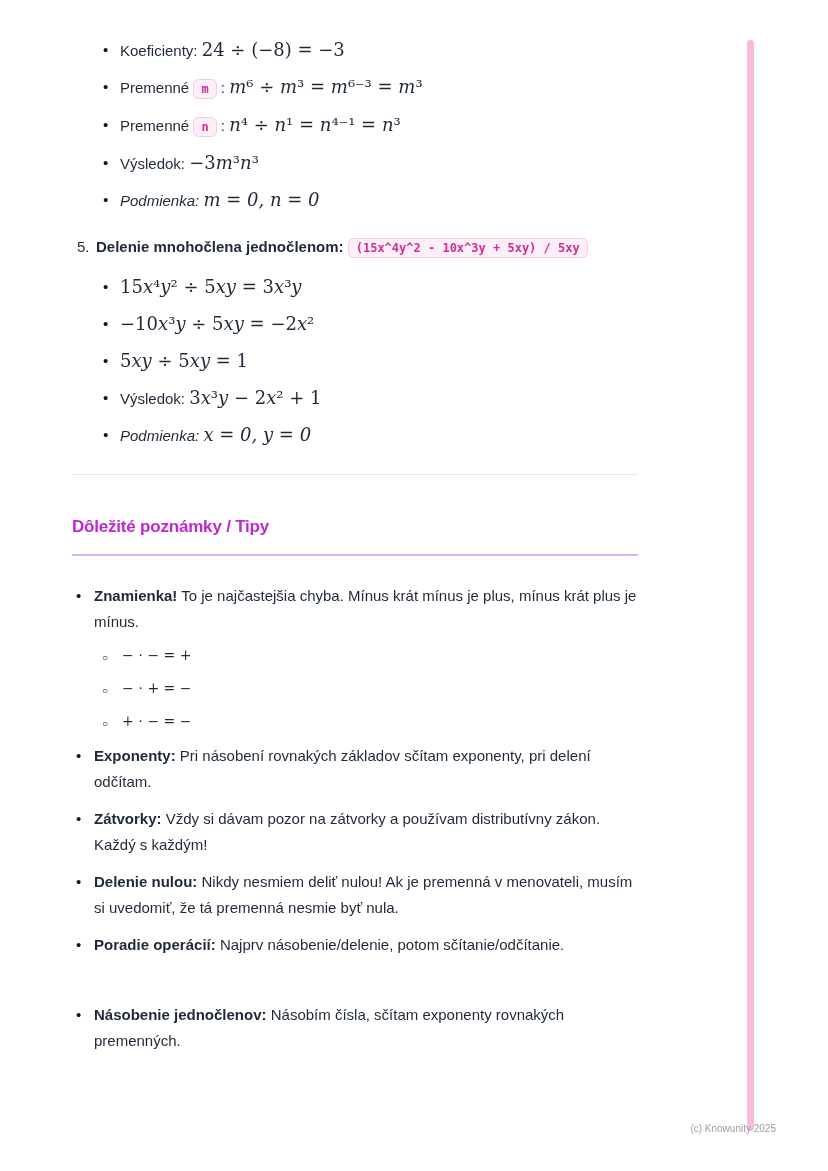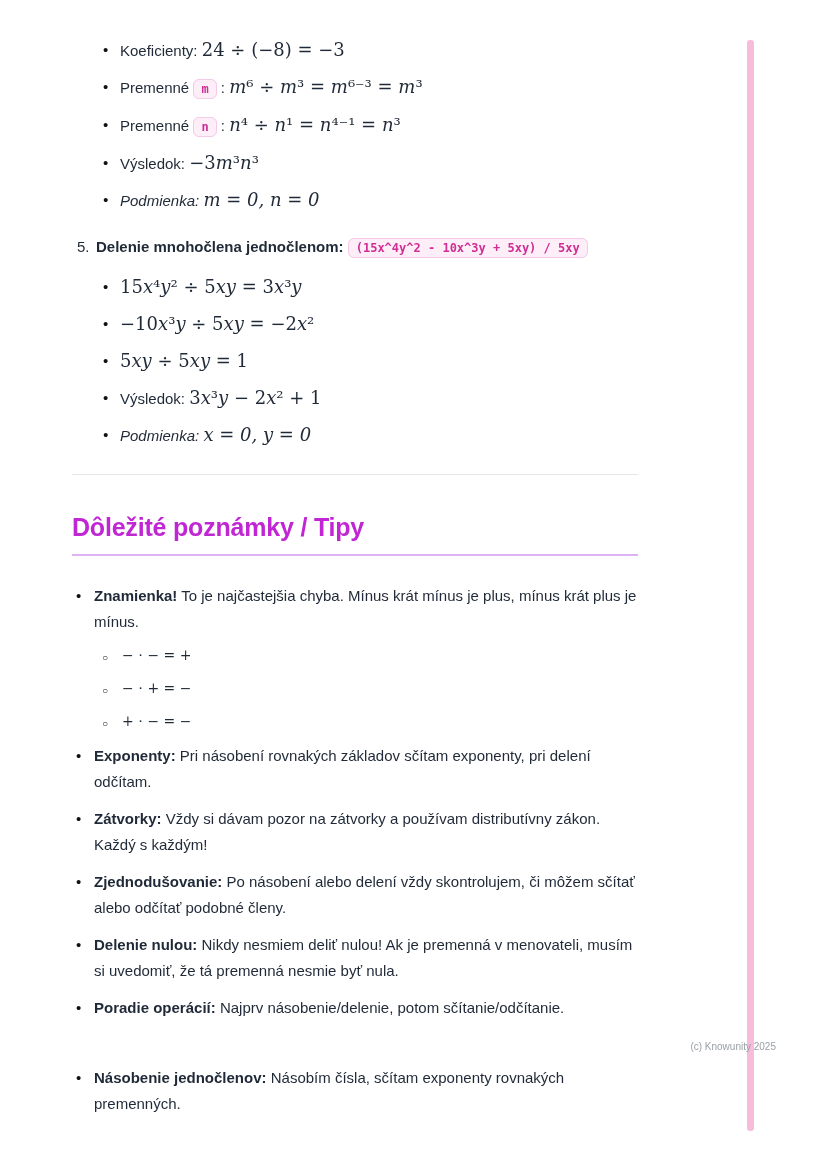--- a/index.html
+++ b/index.html
@@ -37,35 +37,35 @@
   }
 
   .numbered { margin-top:22px; }
   .titleline { position:relative; padding-left:24px; margin-bottom:15px; line-height:24px; }
   .titleline .num { position:absolute; left:5px; }
   .titleline b { font-weight:700; }
 
   hr.divider { border:none; border-top:1px solid var(--divider,#e7e7ea); margin:26px 0 36px 0; }
 
   .section-head { border-bottom:2px solid var(--underline,#dcb4f6); padding-bottom:11px; margin-bottom:27px; }
-  h2.section-title { font-size:25px; font-weight:700; color:var(--accent,#c026d3); letter-spacing:-0.2px; line-height:32px; }
+  h2.section-title { font-size:17px; font-weight:700; color:var(--accent,#c026d3); letter-spacing:-0.2px; line-height:32px; }
   section.block + section.block { margin-top:44px; }
 
   ul.sectionlist { list-style:none; }
   ul.sectionlist > li { position:relative; padding-left:22px; margin-bottom:11px; line-height:26px; }
   ul.sectionlist > li::before { content:"•"; position:absolute; left:4px; top:0; color:#111; }
   ul.sectionlist b { font-weight:700; }
 
   ul.signs { list-style:none; margin:9px 0 4px 0; }
   ul.signs > li { position:relative; padding-left:28px; margin-bottom:11px; line-height:22px; }
   ul.signs > li::before { content:"○"; position:absolute; left:8px; top:3px; font-size:10px; color:#222; }
   ul.signs .math { font-size:14px; }
 
   .edge-bar { position:absolute; left:747px; top:40px; width:7px; height:1091px; background:var(--edge-bar,#f7bcdc); border-radius:3px; }
-  .watermark { position:absolute; right:52px; top:1041px; font-size:10px; color:var(--muted,#9aa0a6); }
+  .watermark { position:absolute; right:52px; top:1123px; font-size:10px; color:var(--muted,#9aa0a6); }
 </style>
 </head>
 <body>
 
 <div class="page">
   <div class="content">
 
     <ul class="toplist">
       <li>
         <span class="label">Koeficienty:</span>
@@ -138,24 +138,20 @@
         </li>
         <li>
           <b>Exponenty:</b>
           <span>Pri násobení rovnakých základov sčítam exponenty, pri delení odčítam.</span>
         </li>
         <li>
           <b>Zátvorky:</b>
           <span>Vždy si dávam pozor na zátvorky a používam distributívny zákon. Každý s každým!</span>
         </li>
         <li>
-          <b>Zjednodušovanie:</b>
-          <span>Po násobení alebo delení vždy skontrolujem, či môžem sčítať alebo odčítať podobné členy.</span>
-        </li>
-        <li>
           <b>Delenie nulou:</b>
           <span>Nikdy nesmiem deliť nulou! Ak je premenná v menovateli, musím si uvedomiť, že tá premenná nesmie byť nula.</span>
         </li>
         <li>
           <b>Poradie operácií:</b>
           <span>Najprv násobenie/delenie, potom sčítanie/odčítanie.</span>
         </li>
       </ul>
     </section>
 

